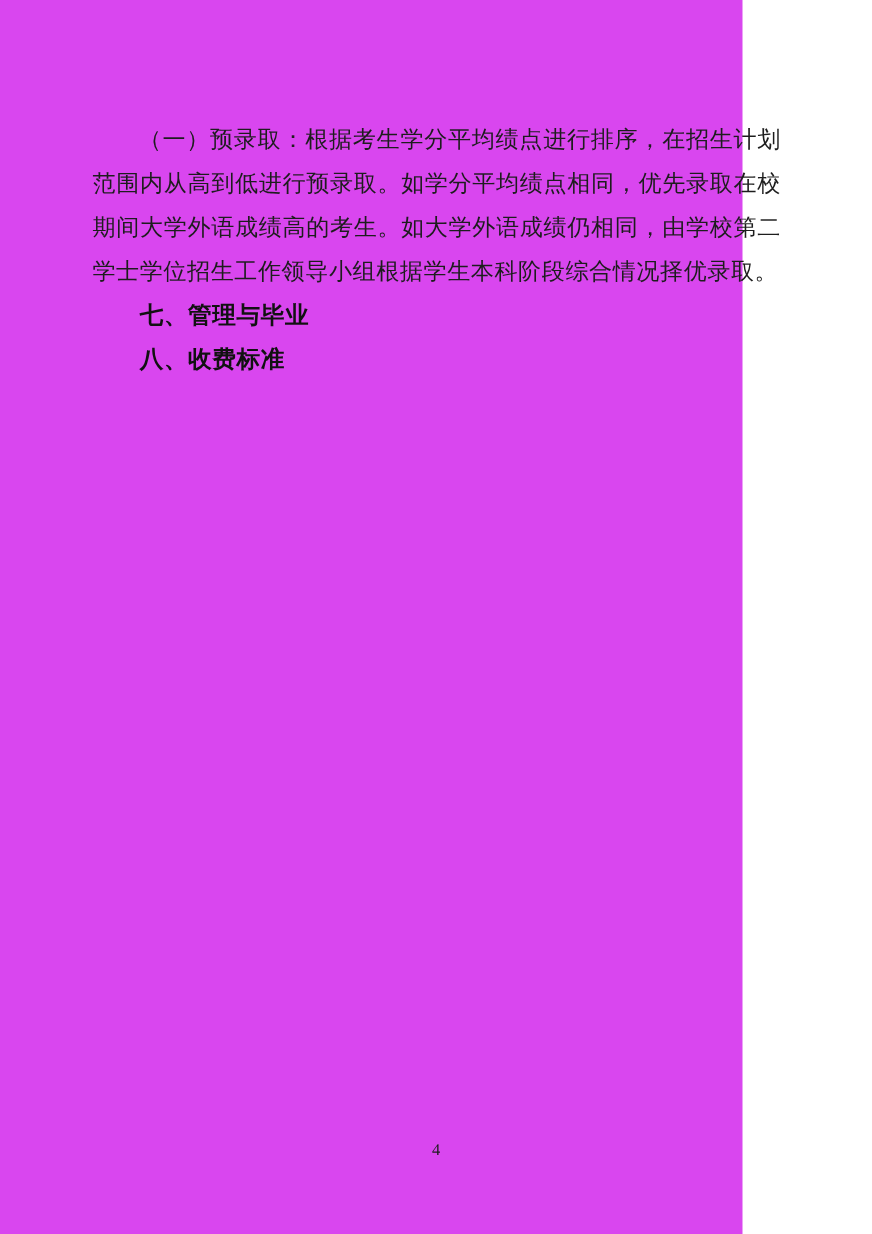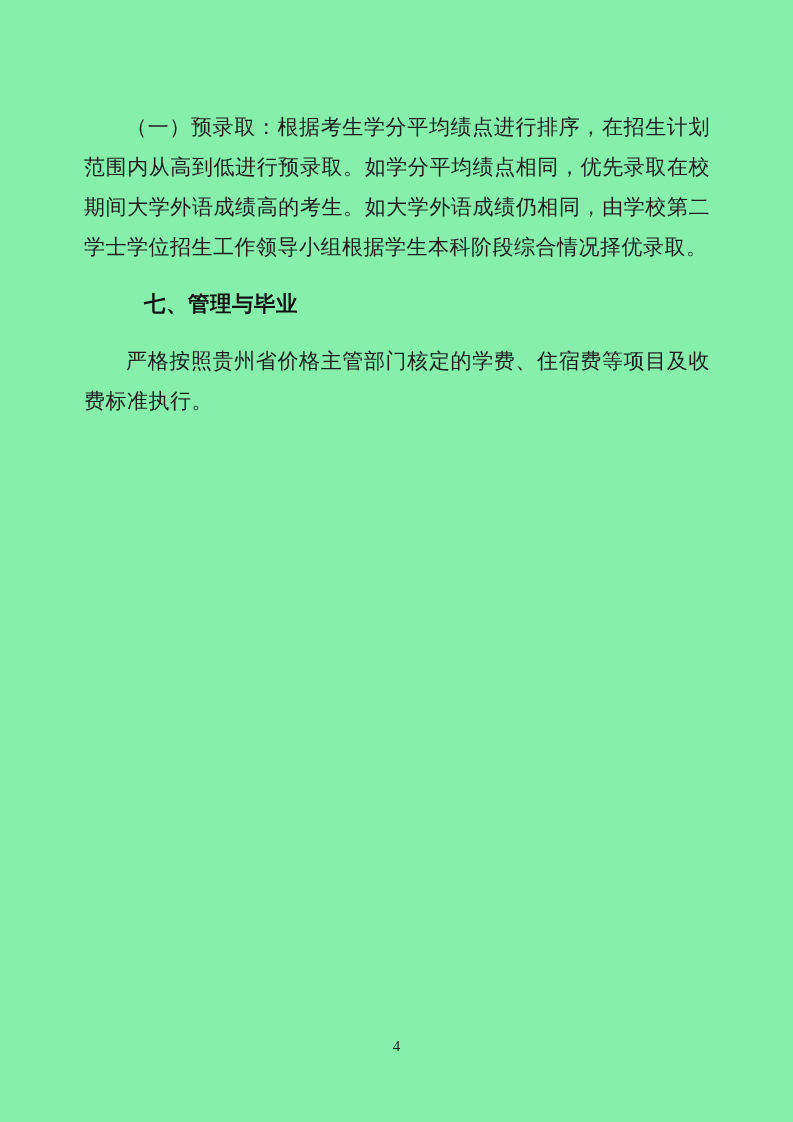--- a/index.html
+++ b/index.html
@@ -12,42 +12,42 @@
     background: #ffffff;
     position: relative;
     overflow: hidden;
     font-family: "Liberation Serif", "DejaVu Serif", serif;
     color: #1d1d1d;
   }
   .page {
     position: absolute;
     left: 0;
     top: 0;
-    width: 793px;
+    width: 675px;
     height: 1122px;
-    background: #86efac;
+    background: #d946ef;
   }
   .content {
     position: absolute;
     left: 84px;
     top: 107px;
     width: 626px;
   }
   .para {
     margin: 0;
     font-size: 21px;
     line-height: 40px;
     letter-spacing: 0.5px;
     text-align: justify;
     text-justify: inter-ideograph;
     text-indent: 2em;
     font-family: "Liberation Serif", "DejaVu Serif", serif;
   }
   .heading {
-    margin: 17px;
+    margin: 0;
     font-size: 21.5px;
     line-height: 40px;
     font-weight: bold;
     color: #111111;
     text-indent: 2em;
     letter-spacing: 0.5px;
     font-family: "Liberation Sans", "DejaVu Sans", sans-serif;
   }
   .page-number {
     position: absolute;
@@ -61,16 +61,16 @@
     font-family: "Liberation Serif", "DejaVu Serif", serif;
   }
 </style>
 </head>
 <body>
 
 <div class="page">
   <div class="content">
     <p class="para">（一）预录取：根据考生学分平均绩点进行排序，在招生计划范围内从高到低进行预录取。如学分平均绩点相同，优先录取在校期间大学外语成绩高的考生。如大学外语成绩仍相同，由学校第二学士学位招生工作领导小组根据学生本科阶段综合情况择优录取。</p>
     <h2 class="heading">七、管理与毕业</h2>
-    <p class="para">严格按照贵州省价格主管部门核定的学费、住宿费等项目及收费标准执行。</p>
+    <h2 class="heading">八、收费标准</h2>
   </div>
   <div class="page-number">4</div>
 </div>
 
 </body></html>

